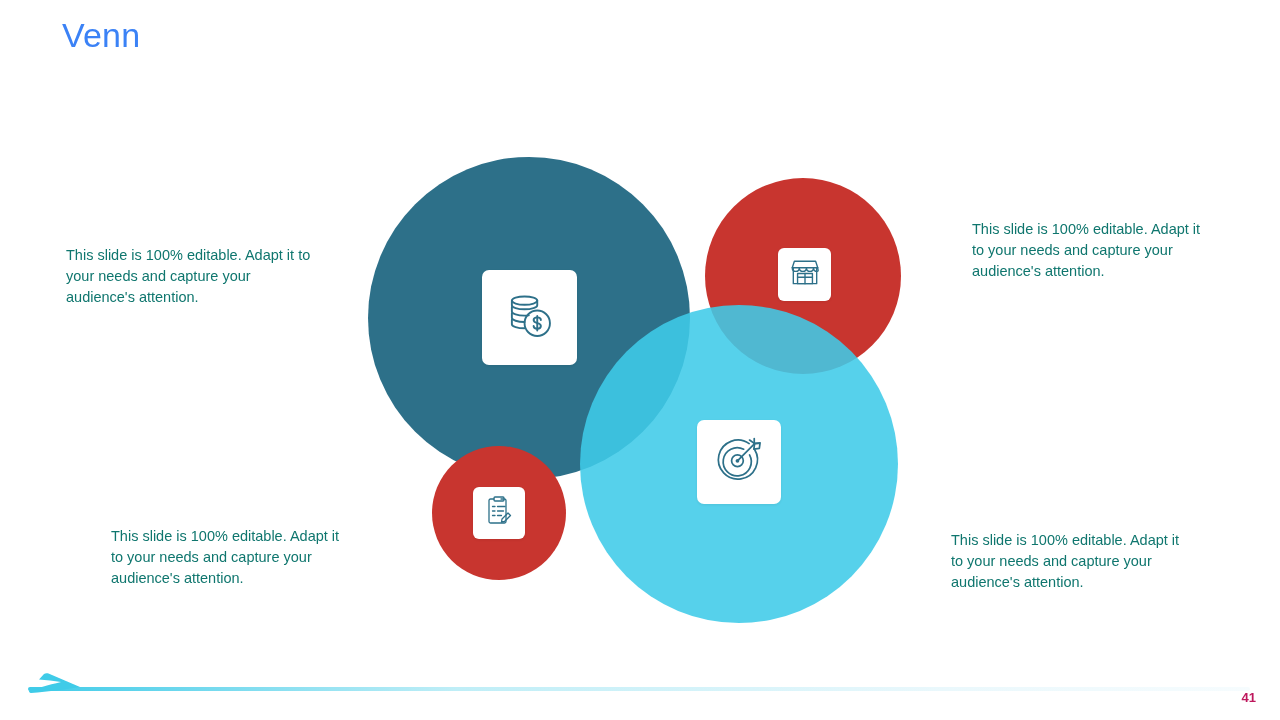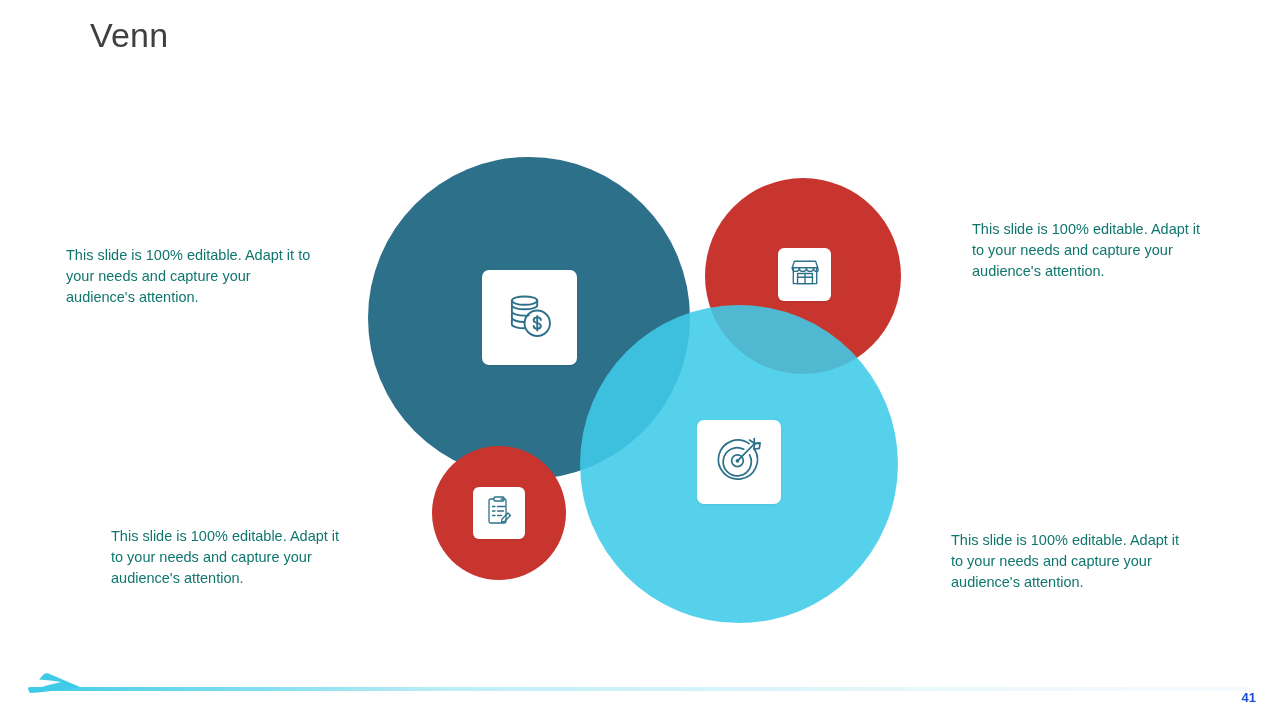--- a/index.html
+++ b/index.html
@@ -14,24 +14,23 @@
     overflow: hidden;
     font-family: "Liberation Sans", sans-serif;
   }
 
   
   .slide-title {
     position: absolute;
     left: 62px;
     top: 16px;
     font-size: 34px;
-    color: #404040;
+    color: #3b82f6;
     font-weight: 400;
     letter-spacing: 0.2px;
-    margin-left: 28px;
   }
 
   
   .venn-stage {
     position: absolute;
     left: 0;
     top: 0;
     width: 1280px;
     height: 720px;
   }
@@ -112,21 +111,21 @@
     top: 668px;
     width: 56px;
     height: 30px;
   }
   .page-number {
     position: absolute;
     right: 24px;
     top: 690px;
     font-size: 13px;
     font-weight: bold;
-    color: #1d4ed8;
+    color: #be185d;
   }
 </style>
 </head>
 <body>
 
 <div class="slide-title">Venn</div>
 
 <div class="venn-stage">
 
   <div class="circle c-teal"></div>

